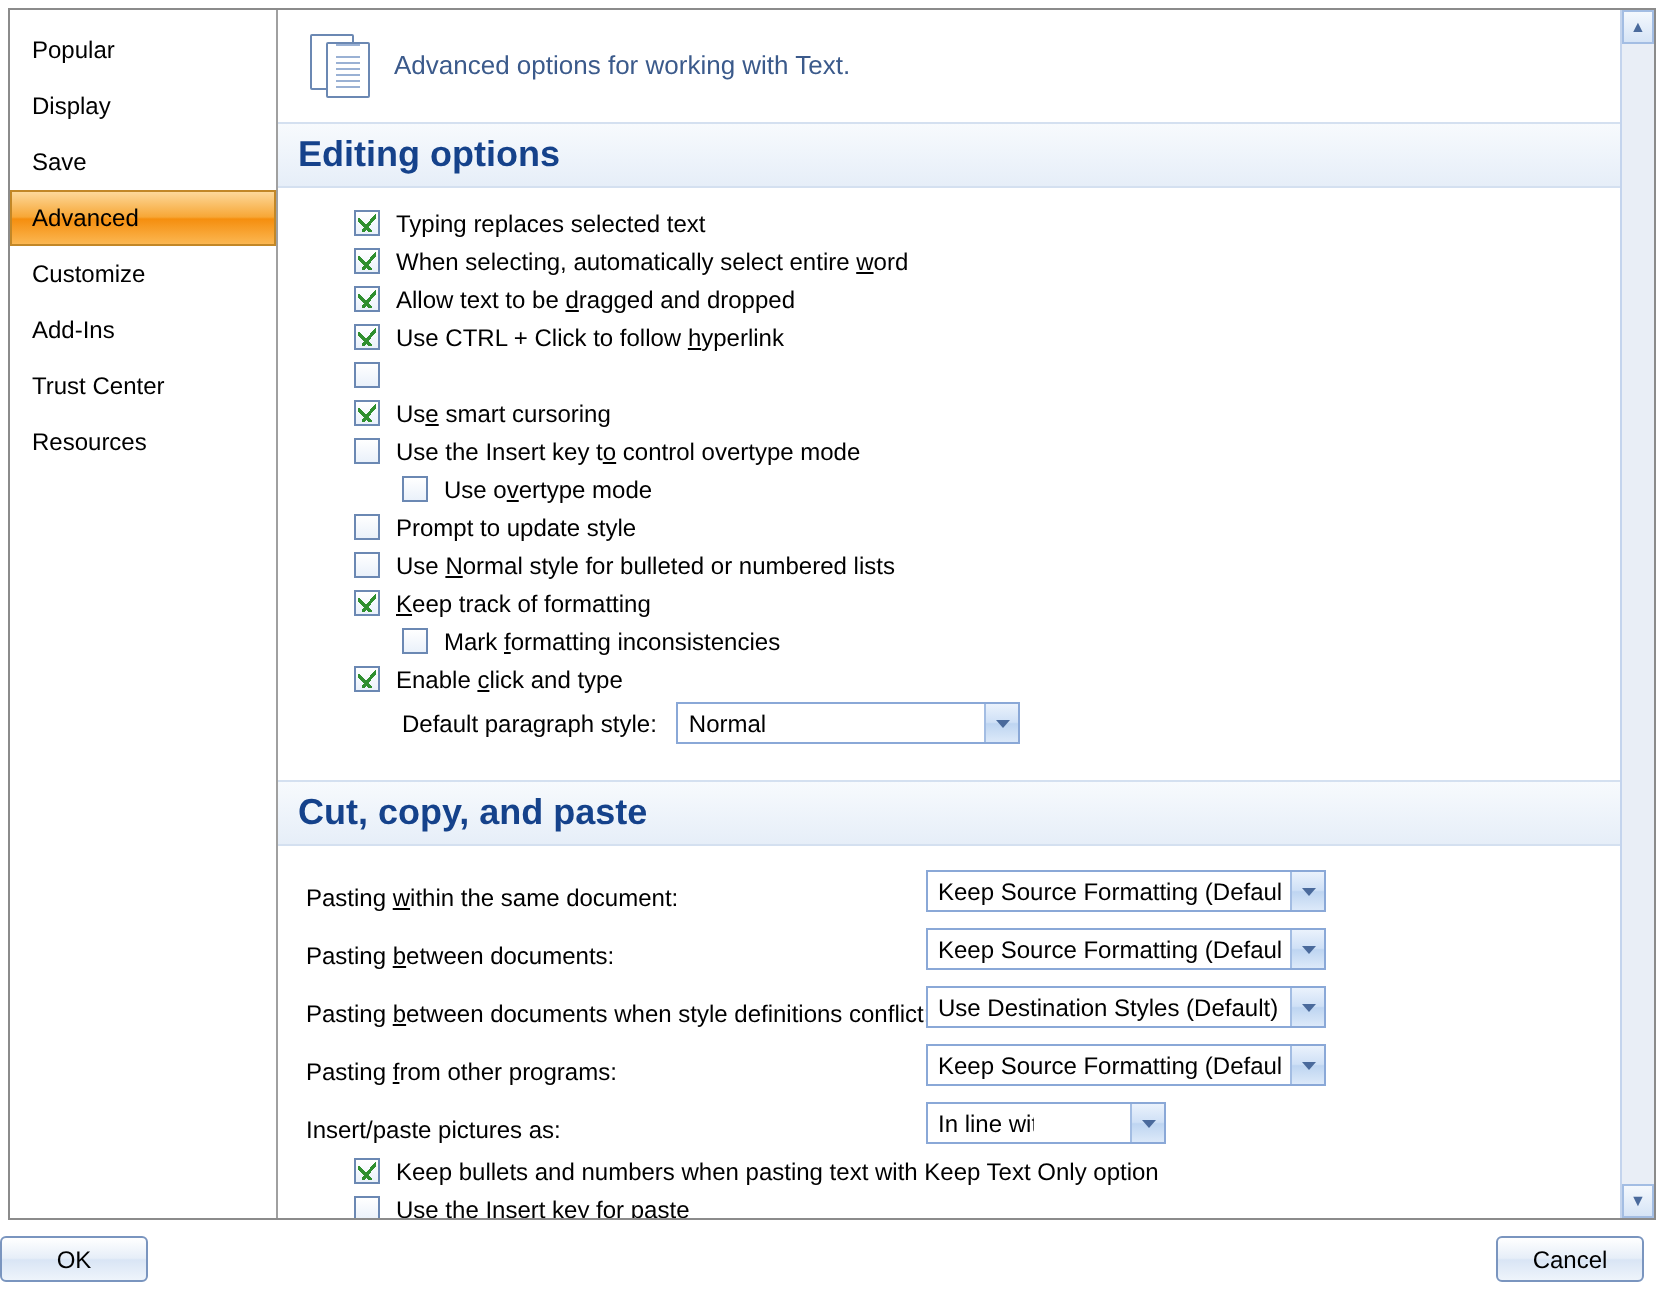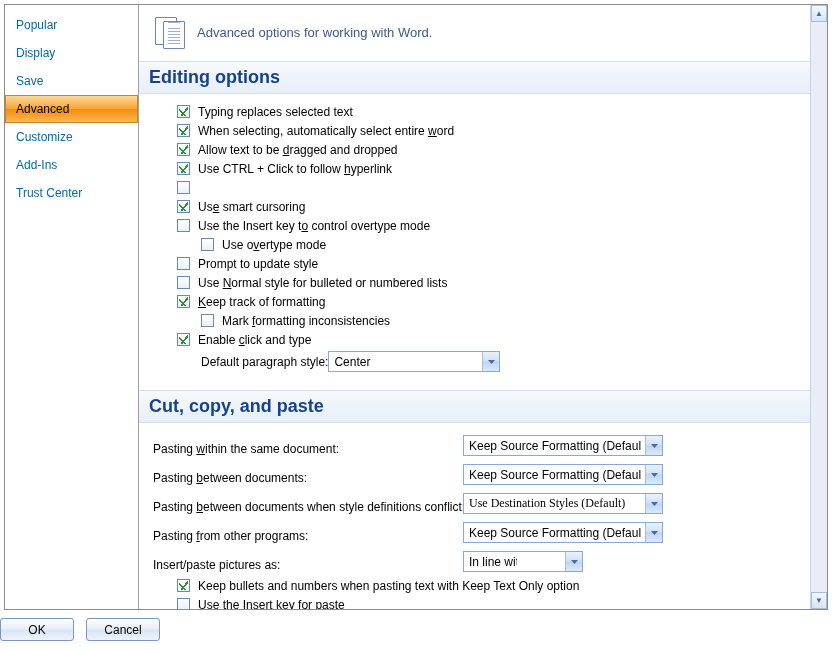--- a/index.html
+++ b/index.html
@@ -1,20 +1,20 @@
 <!DOCTYPE html>
 <html><head>
 <meta charset="utf-8">
 <style>
   html,body{margin:0;padding:0;font-family:"Segoe UI",Tahoma,sans-serif;font-size:12px;color:#000;background:#fff}
   *{box-sizing:border-box}
   .wrap{width:832px;height:651px;display:flex;flex-direction:column;background:#fff}
   .body{flex:1;display:flex;border:1px solid #8b8b8b;margin:4px 4px 0 4px;min-height:0}
   .sidebar{width:134px;background:#fff;border-right:1px solid #a0a0a0;padding:6px 0}
-  .sidebar-item{padding:6px 10px;cursor:pointer;color:#0369a1;border:1px solid transparent}
+  .sidebar-item{padding:6px 10px;cursor:pointer;color:#000000;border:1px solid transparent}
   .sidebar-item.sel{background:linear-gradient(#fdd89a,#f7a736 48%,#f58e0e 52%,#fbb752);border:1px solid #c28727;color:#000}
   .main{flex:1;position:relative;display:flex;min-width:0}
   .scrollbar{width:17px;background:#e9eef6;border-left:1px solid #c4d4ed;display:flex;flex-direction:column}
   .sb-btn{height:17px;background:linear-gradient(#f4f8fd,#d6e4f6);border:1px solid #a3bde3;display:flex;align-items:center;justify-content:center;font-size:8px;color:#4a6a9c}
   .sb-track{flex:1}
   .content{flex:1;overflow:hidden;padding:0}
   .banner{display:flex;align-items:center;gap:12px;padding:12px 16px 14px 16px}
   .banner-icon{width:30px;height:30px;position:relative}
   .page{width:22px;height:28px;border:1px solid #6b88b3;background:#fff;position:absolute;border-radius:1px}
   .page.b{left:0;top:0}
@@ -35,47 +35,48 @@
     background-position:-1px 2px,2px 0;background-repeat:no-repeat;background-size:8px 7px,7px 9px}
   .cb-label{white-space:nowrap}
   .cb-label u{text-decoration:underline}
   .sel-row{display:flex;align-items:flex-end;padding:4px 0}
   .sel-label{white-space:nowrap}
   .combo{display:flex;align-items:center;border:1px solid #8aa8d7;background:#fff;height:21px;padding:0 0 0 5px;white-space:nowrap}
   .combo .drop{width:17px;height:19px;margin-left:4px;border-left:1px solid #a3bde3;background:linear-gradient(#eaf2fc,#cfe0f6 48%,#bed5f1 52%,#dce9f9);display:flex;align-items:center;justify-content:center}
   .drop svg{width:7px;height:4px}
   .paste-grid .sel-row{justify-content:flex-start;gap:0}
   .paste-grid .sel-label{width:310px}
-  .footer{padding:8px 10px 10px 0;display:flex;justify-content:flex-start;gap:12px}
+  .footer{padding:8px 10px 10px 0;display:flex;justify-content:space-between;gap:12px}
   .btn{min-width:74px;height:23px;border:1px solid #7a95bf;border-radius:3px;background:linear-gradient(#fff,#e6eef8 48%,#d9e5f5 52%,#eef4fb);display:flex;align-items:center;justify-content:center;cursor:pointer}
 </style>
 </head>
 <body>
 
 <div class="wrap">
   <div class="body">
 
     <div class="sidebar" id="sidebar">
         <div class="sidebar-item">Popular</div>
         <div class="sidebar-item">Display</div>
         <div class="sidebar-item">Save</div>
         <div class="sidebar-item sel">Advanced</div>
         <div class="sidebar-item">Customize</div>
         <div class="sidebar-item">Add-Ins</div>
         <div class="sidebar-item">Trust Center</div>
+        <div class="sidebar-item">Resources</div>
       </div>
 
     <div class="main">
       <div class="content">
         <div class="banner">
           <div class="banner-icon">
             <div class="page b"></div>
               <div class="page f"></div>
           </div>
-          <div class="banner-text">Advanced options for working with Word.</div>
+          <div class="banner-text">Advanced options for working with Text.</div>
         </div>
 
         <div class="section">
           <div class="section-head">Editing options</div>
           <div class="section-body">
             <div id="editing-opts">
                 <div class="row ind1">
                   <div class="cb on"></div>
                   <span class="cb-label">Typing replaces selected text</span>
                 </div>
@@ -121,23 +122,23 @@
                 <div class="row ind2">
                   <div class="cb"></div>
                   <span class="cb-label">Mark <u>f</u>ormatting inconsistencies</span>
                 </div>
                 <div class="row ind1">
                   <div class="cb on"></div>
                   <span class="cb-label">Enable <u>c</u>lick and type</span>
                 </div>
               </div>
             <div class="row ind2">
-              <span class="sel-label" style="">Default paragraph style:</span>
+              <span class="sel-label" style="margin-right:10px">Default paragraph style:</span>
               <div class="combo" style="width:172px">
-                <span style="flex:1">Center</span>
+                <span style="flex:1">Normal</span>
                 <div class="drop">
                     <svg viewBox="0 0 7 4">
                       <path d="M0 0 L3.5 4 L7 0 Z" fill="#4a6a9c"></path>
                     </svg>
                   </div>
               </div>
             </div>
           </div>
         </div>
 
@@ -162,21 +163,21 @@
                   <div class="drop">
                     <svg viewBox="0 0 7 4">
                       <path d="M0 0 L3.5 4 L7 0 Z" fill="#4a6a9c"></path>
                     </svg>
                   </div>
                 </div>
               </div>
               <div class="sel-row">
                 <span class="sel-label">Pasting <u>b</u>etween documents when style definitions conflict:</span>
                 <div class="combo" style="width: 200px;">
-                  <span style="flex: 1 1 0%; overflow: hidden; font-family: Liberation Serif, serif;">Use Destination Styles (Default)</span>
+                  <span style="flex: 1 1 0%; overflow: hidden;">Use Destination Styles (Default)</span>
                   <div class="drop">
                     <svg viewBox="0 0 7 4">
                       <path d="M0 0 L3.5 4 L7 0 Z" fill="#4a6a9c"></path>
                     </svg>
                   </div>
                 </div>
               </div>
               <div class="sel-row">
                 <span class="sel-label">Pasting <u>f</u>rom other programs:</span>
                 <div class="combo" style="width: 200px;">

